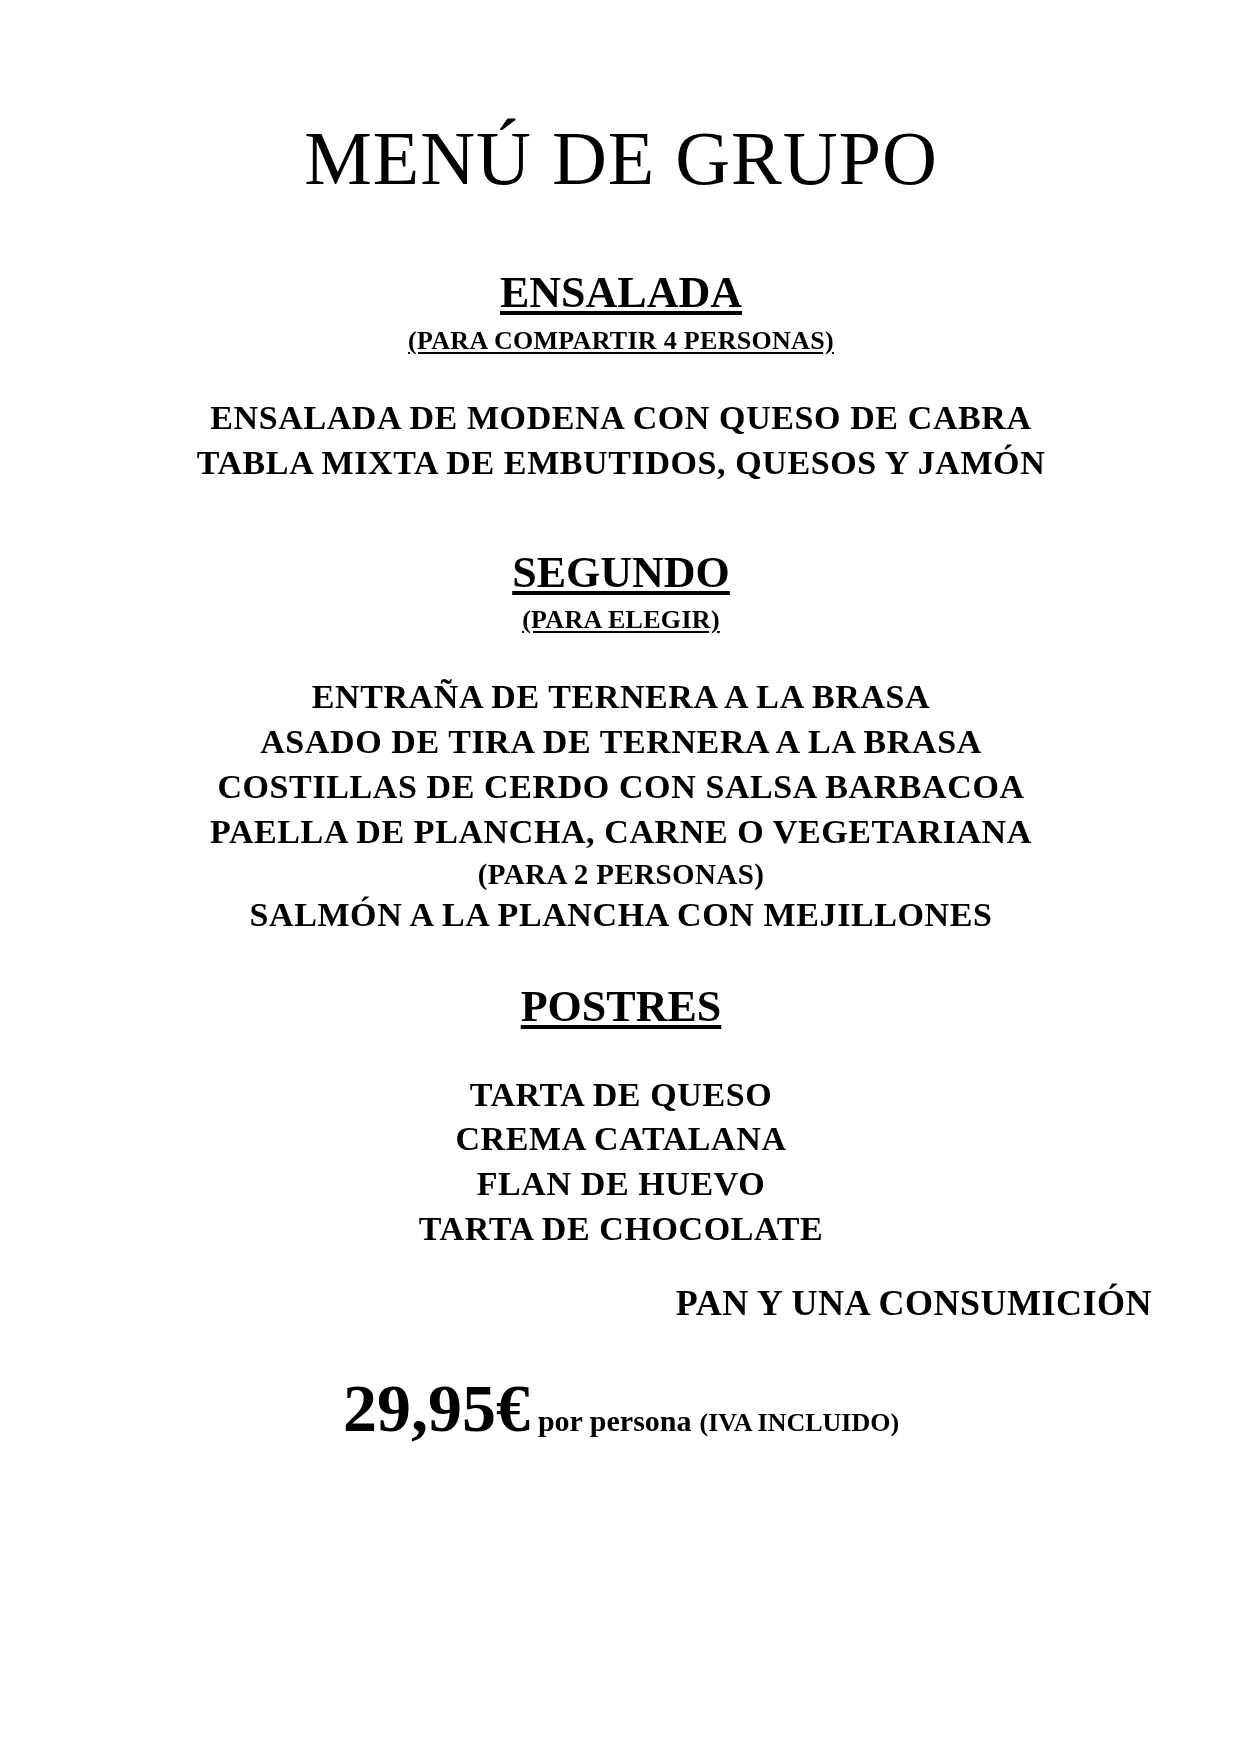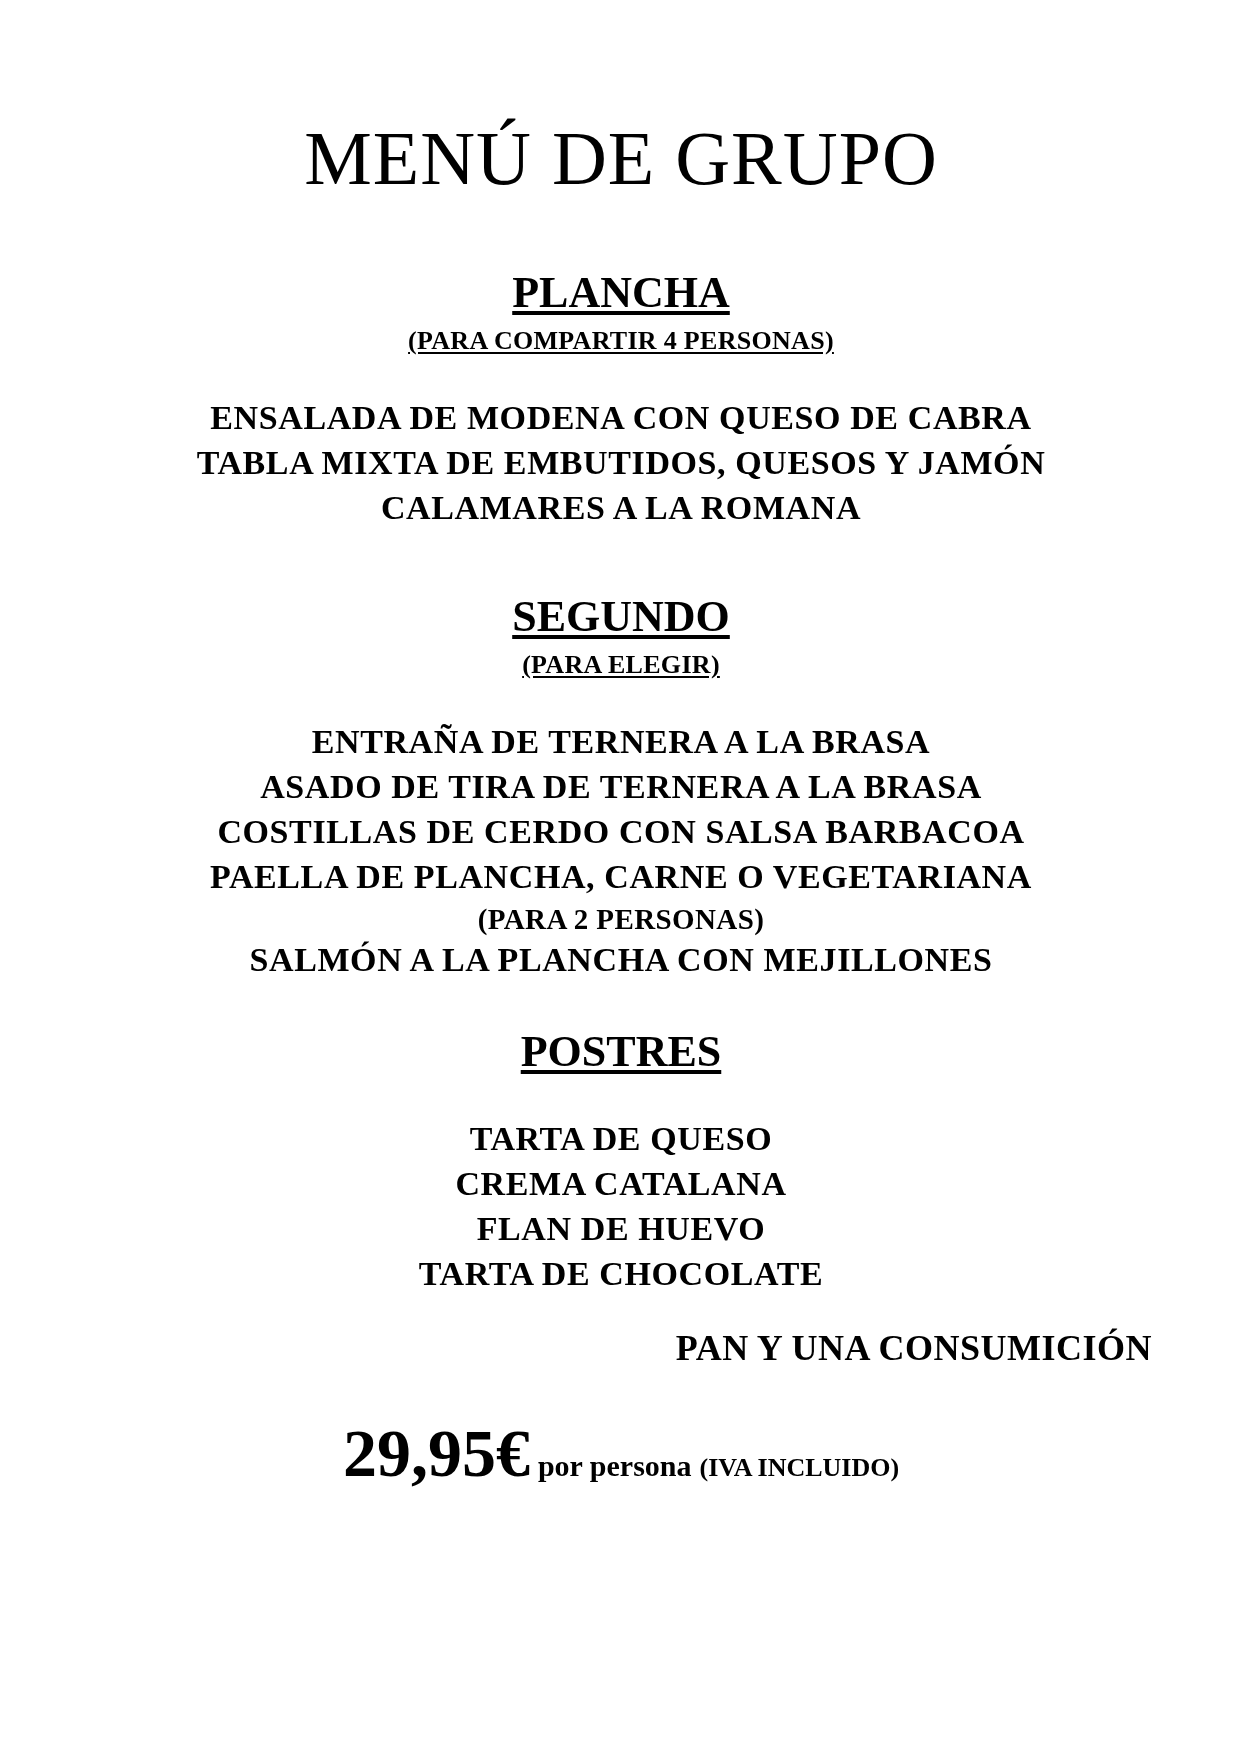--- a/index.html
+++ b/index.html
@@ -109,26 +109,25 @@
   }
 </style>
 </head>
 <body>
 
 <div class="page">
 
   <h1 class="doc-title">MENÚ DE GRUPO</h1>
 
   <div class="section">
-    <div class="section-heading">PLANCHA</div>
+    <div class="section-heading">ENSALADA</div>
     <div class="section-sub">(PARA COMPARTIR 4 PERSONAS)</div>
     <div class="items">
       <p class="item">ENSALADA DE MODENA CON QUESO DE CABRA</p>
       <p class="item">TABLA MIXTA DE EMBUTIDOS, QUESOS Y JAMÓN</p>
-      <p class="item">CALAMARES A LA ROMANA</p>
     </div>
   </div>
 
   <div class="gap-lg"></div>
 
   <div class="section">
     <div class="section-heading">SEGUNDO</div>
     <div class="section-sub">(PARA ELEGIR)</div>
     <div class="items">
       <p class="item">ENTRAÑA DE TERNERA A LA BRASA</p>

